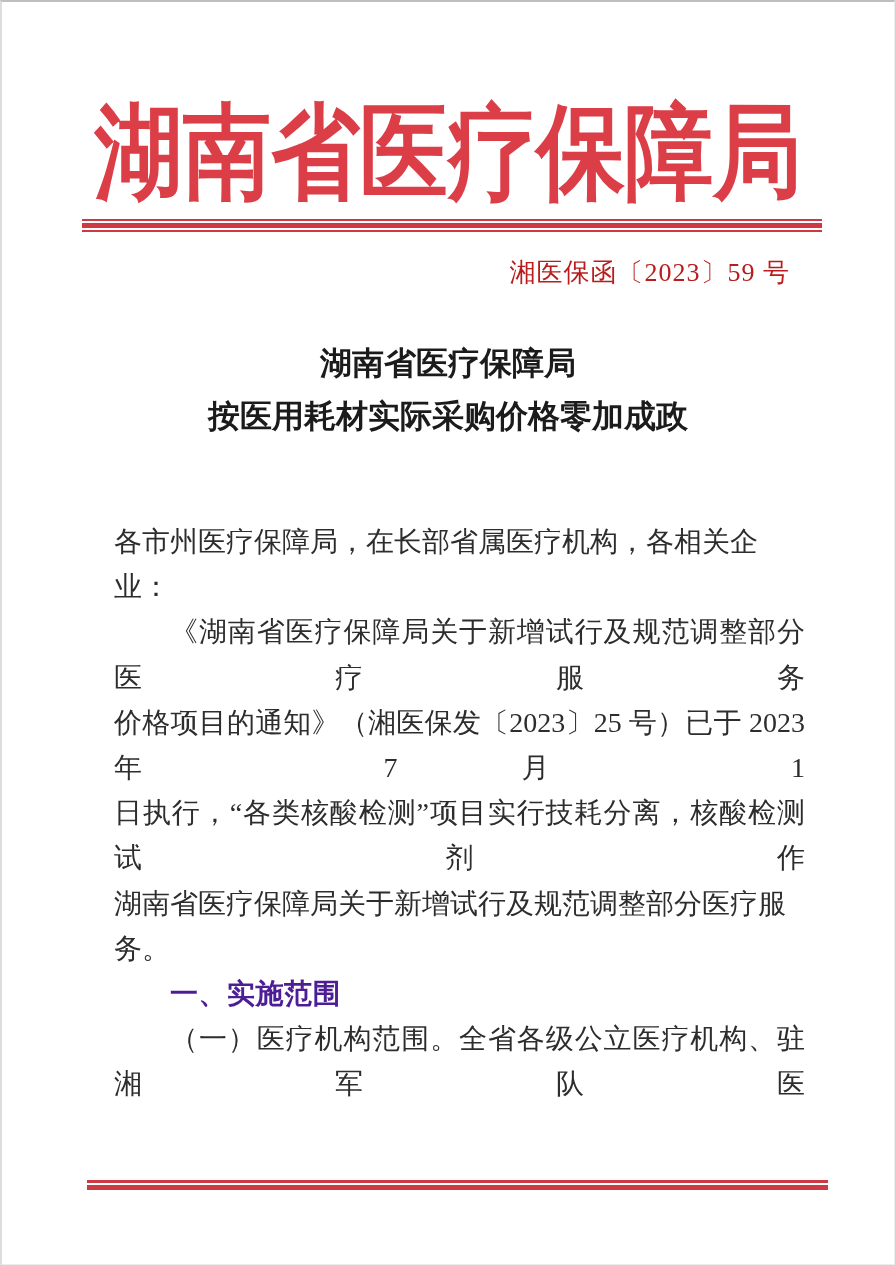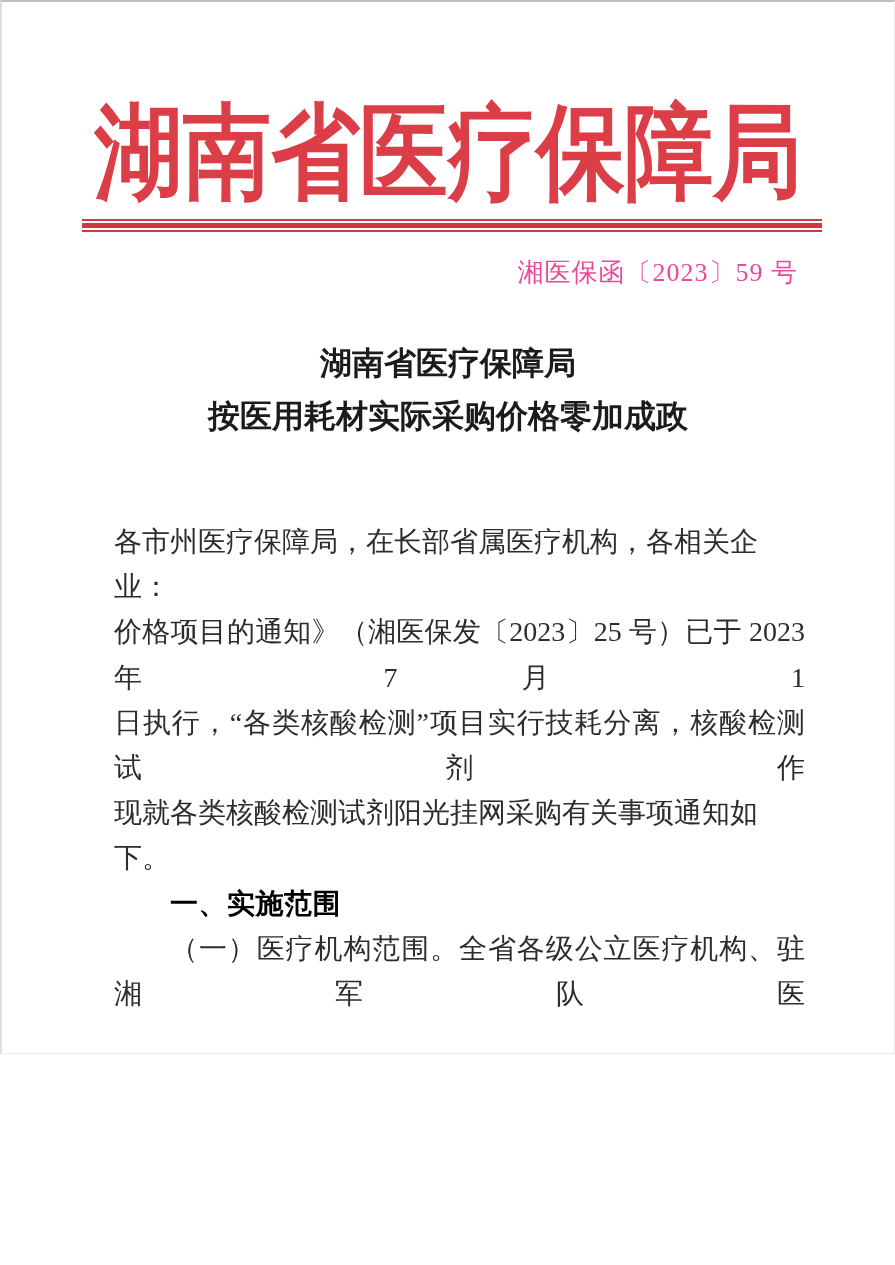--- a/index.html
+++ b/index.html
@@ -4,21 +4,21 @@
 <style>
   :root{
     --red-text:#db3e47;
     --red-line:#cd3a43;
     --ink:#2d2d2d;
     --title-ink:#1b1b1b;
   }
   html,body{margin:0;padding:0;background:#ffffff;}
   .page{
     position:relative;
-    width:895px;height:1054px;
+    width:895px;height:1265px;
     background:#ffffff;
     overflow:hidden;
     box-sizing:border-box;
     border-top:2px solid #bfbfbd;
     border-left:2px solid #dddddb;
     border-right:1px solid #ececea;
     border-bottom:1px solid #ececea;
     font-family:"Liberation Serif","DejaVu Serif",serif;
   }
   
@@ -40,22 +40,22 @@
   .rule .l2{height:5px;background:var(--red-line);}
   .rule .g2{height:2px;}
   .rule .l3{height:2px;background:var(--red-line);}
   
   .rule-bottom{top:1178px;left:85px;right:66px;}
   .rule-bottom .l1{height:3px;background:var(--red-line);}
   .rule-bottom .g1{height:2px;}
   .rule-bottom .l2{height:5px;background:var(--red-line);}
   
   .docnum{
-    position:absolute;top:253px;right:96px;
-    font-size:26px;color:#ec4899;
+    position:absolute;top:253px;right:104px;
+    font-size:26px;color:#b91c1c;
     letter-spacing:1px;
     white-space:nowrap;
   }
   
   .title{
     position:absolute;top:335px;left:0;right:0;
     text-align:center;
     font-size:32px;line-height:53px;
     font-weight:bold;
     color:var(--title-ink);
@@ -71,21 +71,21 @@
     text-align:justify;
     text-align-last:justify;
     text-justify:inter-ideograph;
   }
   .line.indent,.line.indent-justify{text-indent:56px;}
   .heading{
     font-family:"Liberation Sans","DejaVu Sans",sans-serif;
     font-weight:bold;
     text-indent:56px;
     letter-spacing:0.5px;
-    color:#000000;
+    color:#4c1d95;
   }
 </style>
 </head>
 <body>
 
 <div class="page">
 
   <div class="agency">湖南省医疗保障局</div>
 
   <div class="rule rule-top">
@@ -98,23 +98,24 @@
 
   <div class="docnum">湘医保函〔2023〕59 号</div>
 
   <div class="title">
     <div>湖南省医疗保障局</div>
     <div>按医用耗材实际采购价格零加成政</div>
   </div>
 
   <div class="body">
       <div class="line plain">各市州医疗保障局，在长部省属医疗机构，各相关企业：</div>
+      <div class="line indent-justify">《湖南省医疗保障局关于新增试行及规范调整部分医疗服务</div>
       <div class="line justify">价格项目的通知》（湘医保发〔2023〕25 号）已于 2023 年 7 月 1</div>
       <div class="line justify">日执行，“各类核酸检测”项目实行技耗分离，核酸检测试剂作</div>
-      <div class="line plain">现就各类核酸检测试剂阳光挂网采购有关事项通知如下。</div>
+      <div class="line plain">湖南省医疗保障局关于新增试行及规范调整部分医疗服务。</div>
       <div class="heading">一、实施范围</div>
       <div class="line indent-justify">（一）医疗机构范围。全省各级公立医疗机构、驻湘军队医</div>
     </div>
 
   <div class="rule rule-bottom">
     <div class="l1"></div>
     <div class="g1"></div>
     <div class="l2"></div>
   </div>
 

